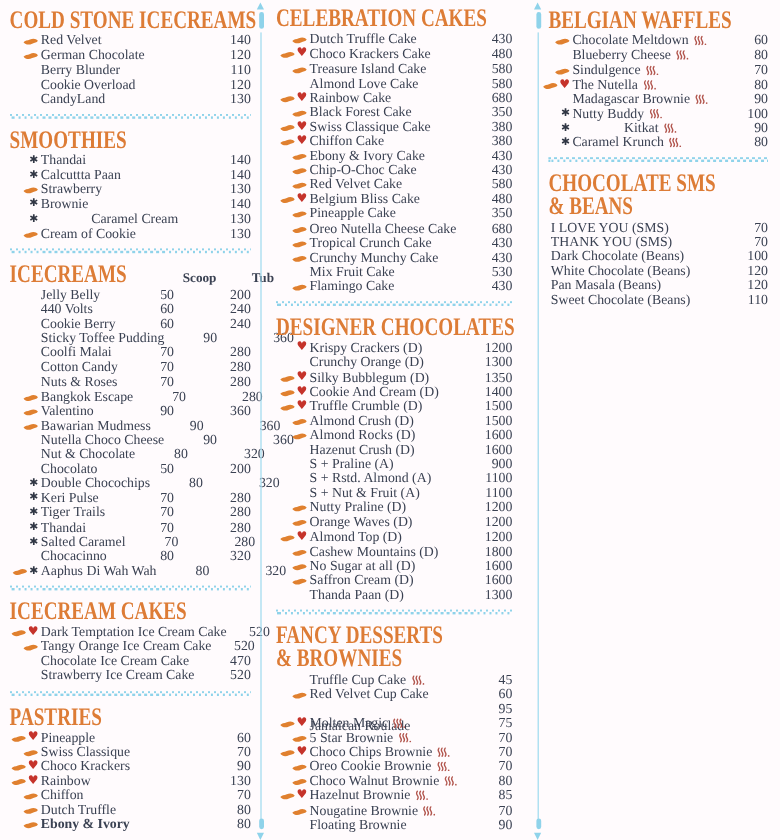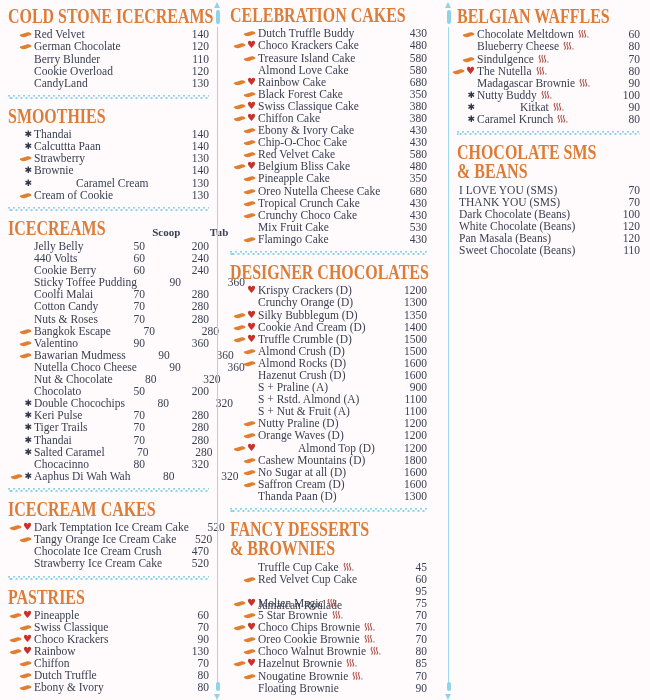--- a/index.html
+++ b/index.html
@@ -357,21 +357,21 @@
           <span class="ic-chili"><svg width="13" height="8" viewBox="0 0 13 8">
               <path d="M0.6 5.2 C2.2 7.4 5.2 7.6 7.8 6.4 C10 5.4 11.6 5.8 12.6 4.0 C11.2 2.0 8.4 1.8 6.0 2.9 C3.8 3.9 1.8 3.5 0.6 5.2 Z" fill="#e0802f"></path>
             </svg></span>
         </div>
         <div class="name" style="display: inline;">Tangy Orange Ice Cream Cake</div>
         <div class="spacer"></div>
         <div class="price single">520</div>
       </div>
       <div class="row">
         <div class="gutter g24"></div>
-        <div class="name" style="display: inline;">Chocolate Ice Cream Crush</div>
+        <div class="name" style="display: inline;">Chocolate Ice Cream Cake</div>
         <div class="spacer"></div>
         <div class="price single">470</div>
       </div>
       <div class="row">
         <div class="gutter g24"></div>
         <div class="name" style="display: inline;">Strawberry Ice Cream Cake</div>
         <div class="spacer"></div>
         <div class="price single">520</div>
       </div>
       <div class="hdiv"></div>
@@ -440,37 +440,37 @@
         <div class="name" style="display: inline;">Dutch Truffle</div>
         <div class="spacer"></div>
         <div class="price single">80</div>
       </div>
       <div class="row">
         <div class="gutter g24">
           <span class="ic-chili"><svg width="13" height="8" viewBox="0 0 13 8">
               <path d="M0.6 5.2 C2.2 7.4 5.2 7.6 7.8 6.4 C10 5.4 11.6 5.8 12.6 4.0 C11.2 2.0 8.4 1.8 6.0 2.9 C3.8 3.9 1.8 3.5 0.6 5.2 Z" fill="#e0802f"></path>
             </svg></span>
         </div>
-        <div class="name" style="display: inline;">Ebony &amp; Ivory</div>
+        <div class="name" style="display: inline; font-weight: bold;">Ebony &amp; Ivory</div>
         <div class="spacer"></div>
         <div class="price single">80</div>
       </div>
       <div class="hdiv"></div>
     </div>
   <div class="col" id="col-1">
       <div class="sec-head">
         <div class="sec-title">CELEBRATION CAKES</div>
       </div>
       <div class="row">
         <div class="gutter g26">
           <span class="ic-chili"><svg width="13" height="8" viewBox="0 0 13 8">
               <path d="M0.6 5.2 C2.2 7.4 5.2 7.6 7.8 6.4 C10 5.4 11.6 5.8 12.6 4.0 C11.2 2.0 8.4 1.8 6.0 2.9 C3.8 3.9 1.8 3.5 0.6 5.2 Z" fill="#e0802f"></path>
             </svg></span>
         </div>
-        <div class="name" style="display: inline;">Dutch Truffle Buddy</div>
+        <div class="name" style="display: inline;">Dutch Truffle Cake</div>
         <div class="spacer"></div>
         <div class="price single">430</div>
       </div>
       <div class="row">
         <div class="gutter g26">
           <span class="ic-chili"><svg width="13" height="8" viewBox="0 0 13 8">
               <path d="M0.6 5.2 C2.2 7.4 5.2 7.6 7.8 6.4 C10 5.4 11.6 5.8 12.6 4.0 C11.2 2.0 8.4 1.8 6.0 2.9 C3.8 3.9 1.8 3.5 0.6 5.2 Z" fill="#e0802f"></path>
             </svg></span>
           <span class="ic-heart">♥</span>
         </div>
@@ -607,21 +607,21 @@
         <div class="name" style="display: inline;">Tropical Crunch Cake</div>
         <div class="spacer"></div>
         <div class="price single">430</div>
       </div>
       <div class="row">
         <div class="gutter g26">
           <span class="ic-chili"><svg width="13" height="8" viewBox="0 0 13 8">
               <path d="M0.6 5.2 C2.2 7.4 5.2 7.6 7.8 6.4 C10 5.4 11.6 5.8 12.6 4.0 C11.2 2.0 8.4 1.8 6.0 2.9 C3.8 3.9 1.8 3.5 0.6 5.2 Z" fill="#e0802f"></path>
             </svg></span>
         </div>
-        <div class="name" style="display: inline;">Crunchy Choco Cake</div>
+        <div class="name" style="display: inline;">Crunchy Munchy Cake</div>
         <div class="spacer"></div>
         <div class="price single">430</div>
       </div>
       <div class="row">
         <div class="gutter g26"></div>
         <div class="name" style="display: inline;">Mix Fruit Cake</div>
         <div class="spacer"></div>
         <div class="price single">530</div>
       </div>
       <div class="row">
@@ -749,21 +749,21 @@
         <div class="spacer"></div>
         <div class="price single">1200</div>
       </div>
       <div class="row">
         <div class="gutter g26">
           <span class="ic-chili"><svg width="13" height="8" viewBox="0 0 13 8">
               <path d="M0.6 5.2 C2.2 7.4 5.2 7.6 7.8 6.4 C10 5.4 11.6 5.8 12.6 4.0 C11.2 2.0 8.4 1.8 6.0 2.9 C3.8 3.9 1.8 3.5 0.6 5.2 Z" fill="#e0802f"></path>
             </svg></span>
           <span class="ic-heart">♥</span>
         </div>
-        <div class="name" style="display: inline; margin-left: 40px;">Almond Top (D)</div>
+        <div class="name" style="display: inline;">Almond Top (D)</div>
         <div class="spacer"></div>
         <div class="price single">1200</div>
       </div>
       <div class="row">
         <div class="gutter g26">
           <span class="ic-chili"><svg width="13" height="8" viewBox="0 0 13 8">
               <path d="M0.6 5.2 C2.2 7.4 5.2 7.6 7.8 6.4 C10 5.4 11.6 5.8 12.6 4.0 C11.2 2.0 8.4 1.8 6.0 2.9 C3.8 3.9 1.8 3.5 0.6 5.2 Z" fill="#e0802f"></path>
             </svg></span>
         </div>
         <div class="name" style="display: inline;">Cashew Mountains (D)</div>

